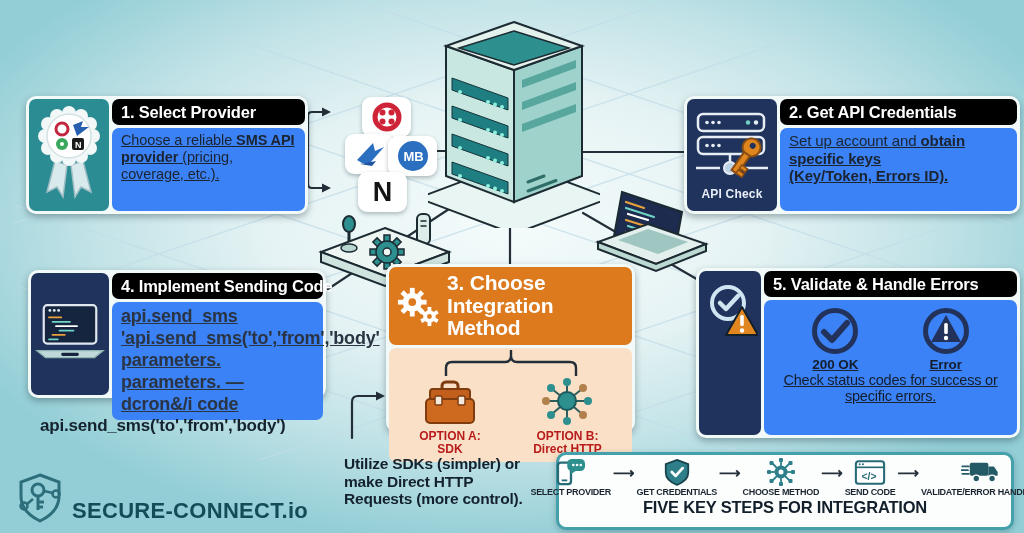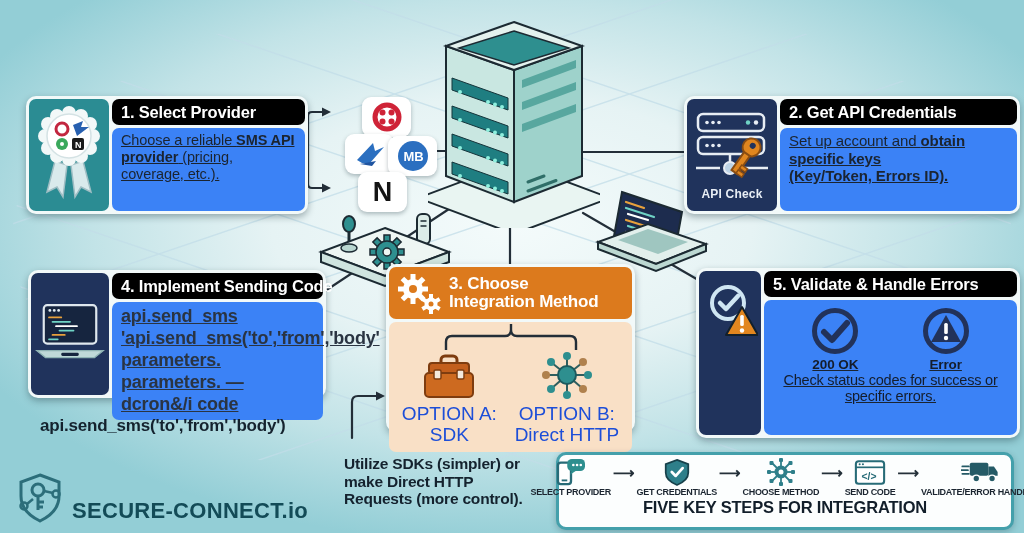--- a/index.html
+++ b/index.html
@@ -16,25 +16,25 @@
   .panel-navy{background:#20335c;}
   .step-right{flex:1;display:flex;flex-direction:column;gap:3px;min-width:0;}
   .step-header{background:#000000;color:#ffffff;font-weight:bold;font-size:16.5px;line-height:1.05;
     padding:5px 9px 4px;border-radius:7px;white-space:nowrap;letter-spacing:-0.2px;}
   .step-body{background:#3b82f6;flex:1;padding:4px 9px;font-size:14.5px;color:#1b2430;
     border-radius:7px;line-height:1.16;letter-spacing:-0.1px;text-decoration:underline;}
   .step-body b{font-weight:bold;}
   
   .box3{flex-direction:column;}
   .hdr-orange{background:#dc7a1d;color:#fff;border-radius:7px;display:flex;align-items:center;gap:8px;
-    padding:5px 8px;font-weight:bold;font-size:17px;line-height:1.08;letter-spacing:-0.2px;}
+    padding:5px 8px;font-weight:bold;font-size:21px;line-height:1.08;letter-spacing:-0.2px;}
   .body-peach{background:#f9e0c6;border-radius:7px;flex:1;display:flex;flex-direction:column;align-items:center;padding:2px 4px 6px;}
   .opt-row{display:flex;width:100%;justify-content:space-around;align-items:flex-end;}
   .opt-col{display:flex;flex-direction:column;align-items:center;}
-  .opt-label{font-size:19px;font-weight:normal;color:#1d4ed8;text-align:center;line-height:1.1;margin-top:4px;}
+  .opt-label{font-size:12px;font-weight:bold;color:#b91c1c;text-align:center;line-height:1.1;margin-top:4px;}
   
   .s5-row{display:flex;justify-content:space-evenly;align-items:flex-start;margin-top:2px;}
   .s5-col{display:flex;flex-direction:column;align-items:center;width:96px;}
   .s5-label{font-size:13.5px;font-weight:bold;color:#141d2c;margin-top:1px;}
   .s5-caption{text-align:center;font-size:14.5px;color:#141d2c;line-height:1.1;letter-spacing:-0.2px;}
   .icon-caption{color:#e8eef5;font-weight:bold;font-size:12px;margin-top:3px;letter-spacing:0.2px;}
   
   .code-lines{font-size:18px;font-weight:bold;color:#2a3442;line-height:1.22;letter-spacing:-0.2px;}
   .snippet{position:absolute;left:40px;top:416px;font-size:17px;font-weight:bold;color:#14222e;letter-spacing:-0.2px;}
   .note{position:absolute;left:344px;top:455px;width:180px;font-size:15.5px;font-weight:600;color:#14222e;line-height:1.13;letter-spacing:-0.2px;}

